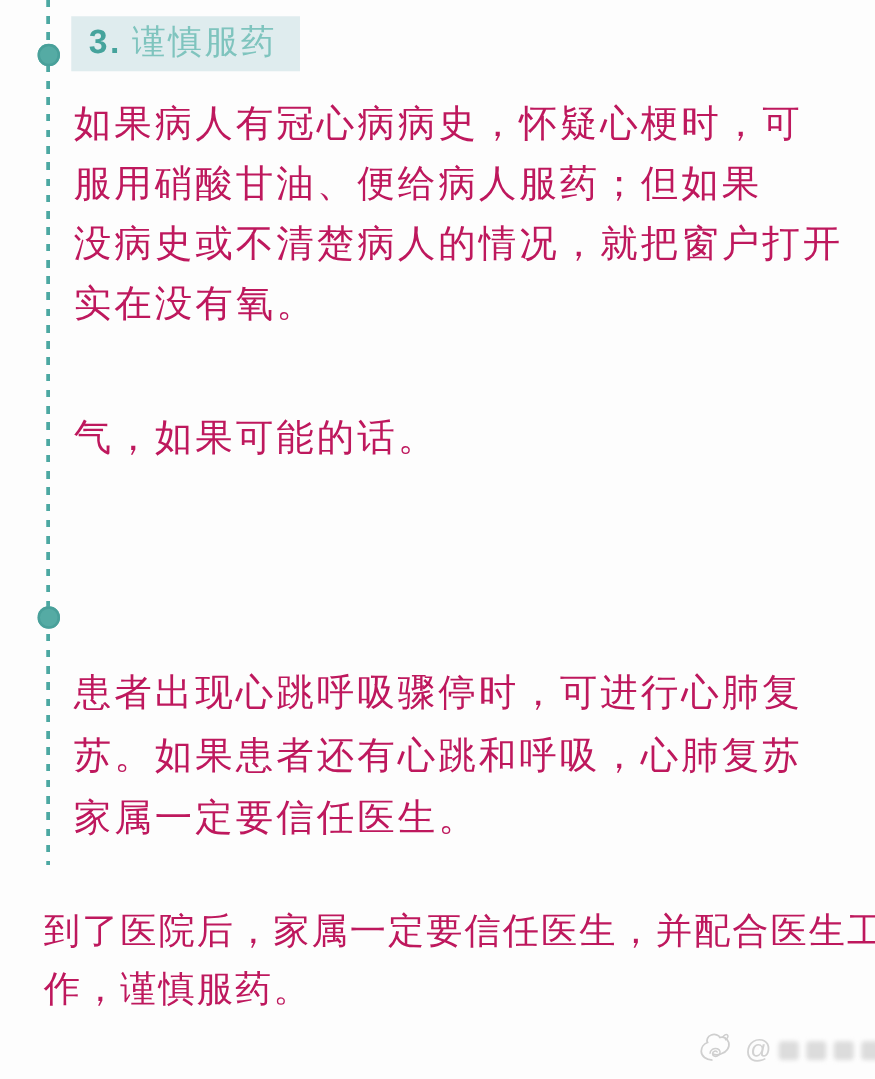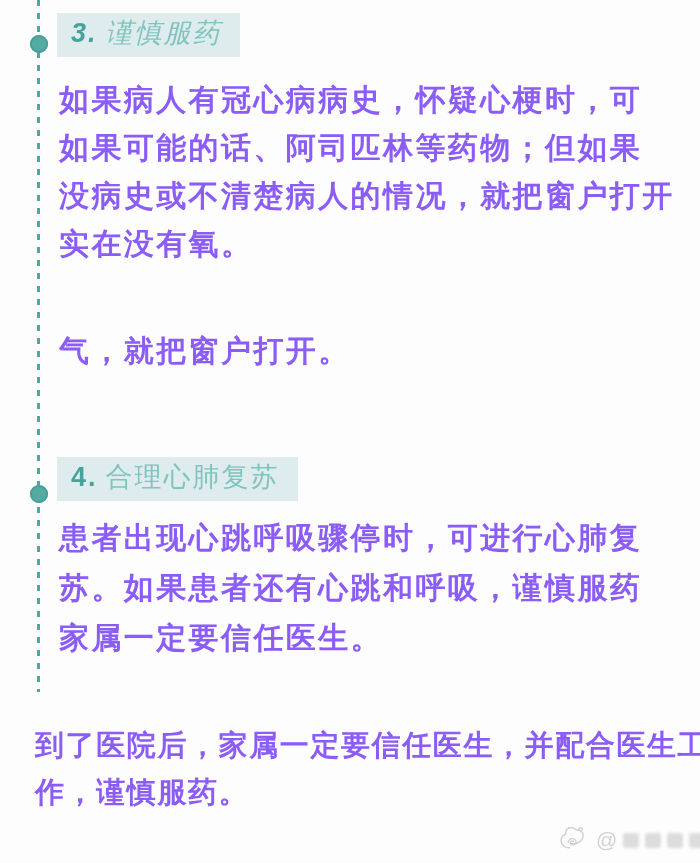--- a/index.html
+++ b/index.html
@@ -49,38 +49,37 @@
     letter-spacing: 2px;
     padding: 6px 18px 8px 14px;
     white-space: nowrap;
     line-height: 1.1;
   }
   .badge .num {
     color: #45a39c;
     font-weight: 700;
     margin-right: 8px;
   }
-  .badge-1 { top: 13px; font-style: italic; }
+  .badge-1 { top: 13px; }
   .badge-2 { top: 457px; }
 
   
   .para {
     position: absolute;
     left: 59px;
-    color: #8b5cf6;
+    color: #be185d;
     font-size: 30px;
     letter-spacing: 2.4px;
     white-space: nowrap;
-    font-weight: bold;
   }
   .para .ln { height: 48px; line-height: 48px; }
   .p-1 { top: 76px; }
   .p-2 { top: 326px; }
   .p-2 .ln, .p-3 .ln { height: 50px; line-height: 50px; }
-  .p-3 { top: 513px; }
+  .p-3 { top: 530px; }
   .footer-para {
     left: 35px;
     top: 722px;
     font-size: 29px;
     letter-spacing: 1.6px;
   }
   .footer-para .ln { height: 47px; line-height: 47px; }
 
   
   .watermark {
@@ -113,36 +112,33 @@
   <div class="timeline"></div>
   <div class="dot dot-1"></div>
   <div class="dot dot-2"></div>
 
   <div class="badge badge-1">
     <span class="num">3.</span><span class="ttl">谨慎服药</span>
   </div>
 
   <div class="para p-1">
     <div class="ln">如果病人有冠心病病史，怀疑心梗时，可</div>
-    <div class="ln">如果可能的话、阿司匹林等药物；但如果</div>
+    <div class="ln">服用硝酸甘油、便给病人服药；但如果</div>
     <div class="ln">没病史或不清楚病人的情况，就把窗户打开</div>
     <div class="ln">实在没有氧。</div>
   </div>
 
   <div class="para p-2">
-    <div class="ln">气，就把窗户打开。</div>
+    <div class="ln">气，如果可能的话。</div>
   </div>
 
-  <div class="badge badge-2">
-    <span class="num">4.</span><span class="ttl">合理心肺复苏</span>
-  </div>
 
   <div class="para p-3">
     <div class="ln">患者出现心跳呼吸骤停时，可进行心肺复</div>
-    <div class="ln">苏。如果患者还有心跳和呼吸，谨慎服药</div>
+    <div class="ln">苏。如果患者还有心跳和呼吸，心肺复苏</div>
     <div class="ln">家属一定要信任医生。</div>
   </div>
 
   <div class="para footer-para">
     <div class="ln">到了医院后，家属一定要信任医生，并配合医生工</div>
     <div class="ln">作，谨慎服药。</div>
   </div>
 
   <div class="watermark">
     <span>

